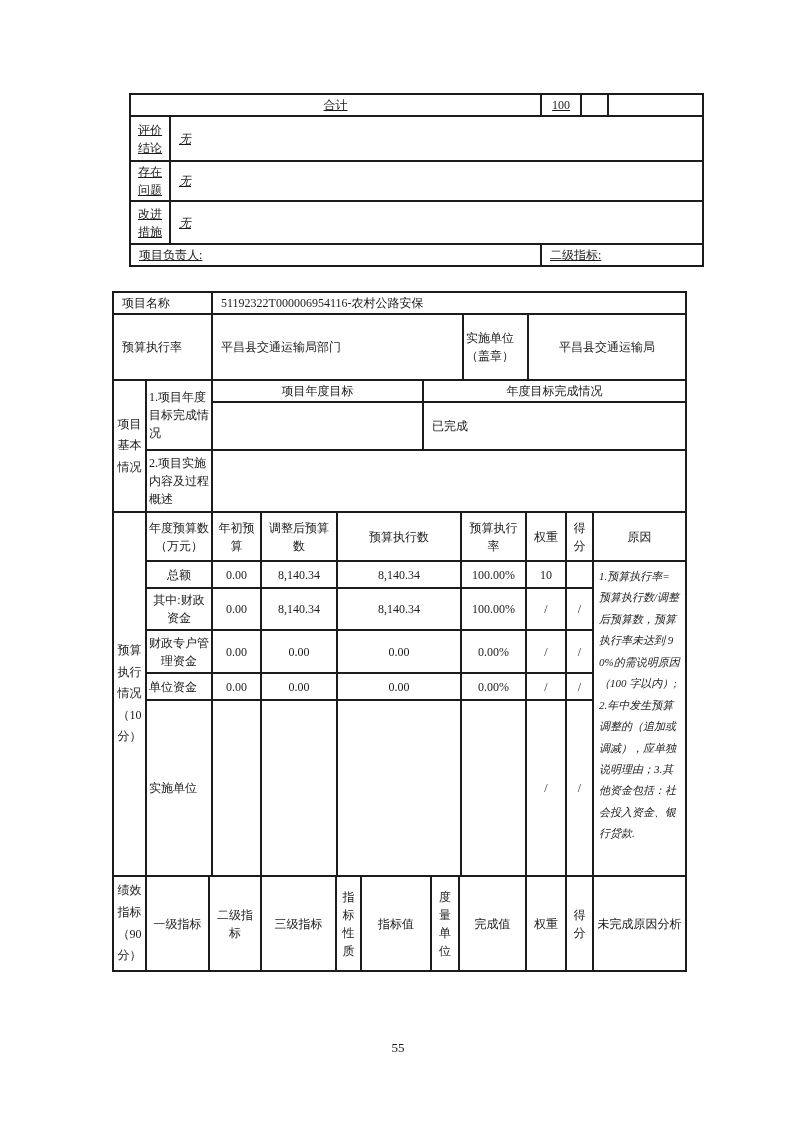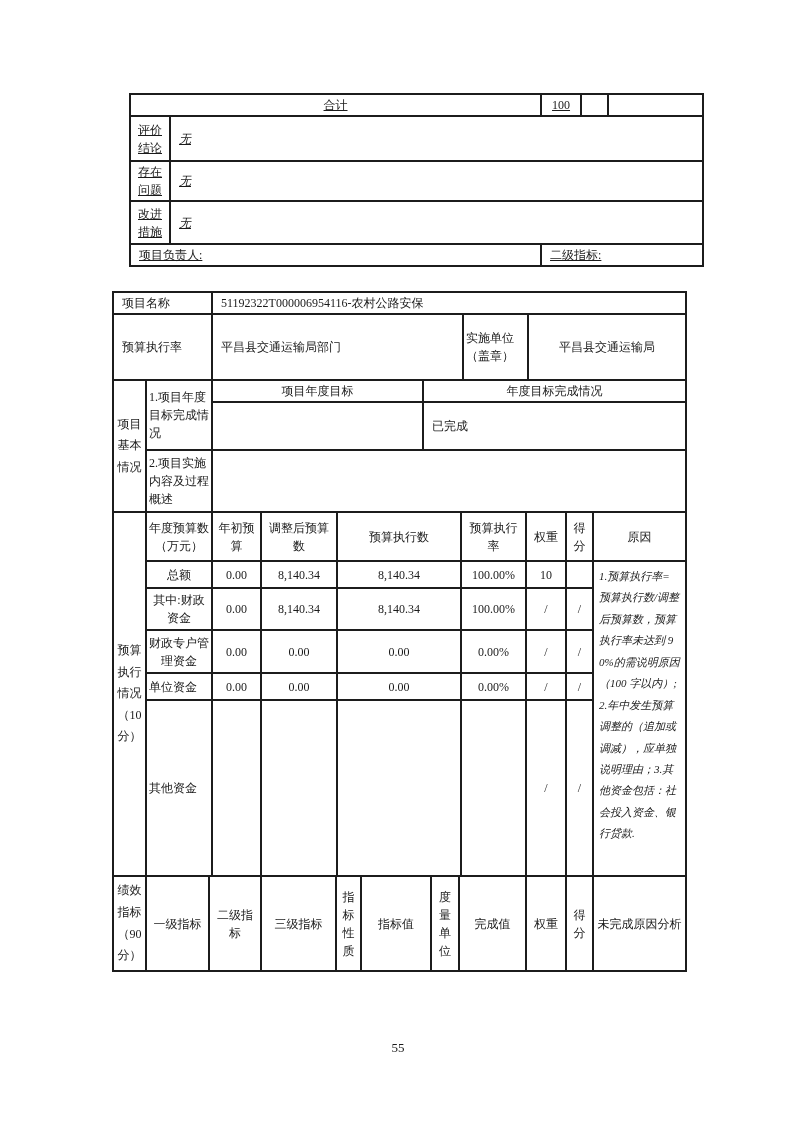--- a/index.html
+++ b/index.html
@@ -212,21 +212,21 @@
       <tr style="height:27px">
         <td class="tl narrow">单位资金</td>
         <td>0.00</td>
         <td>0.00</td>
         <td>0.00</td>
         <td>0.00%</td>
         <td>/</td>
         <td>/</td>
       </tr>
       <tr style="height:176px">
-        <td class="tl narrow">其他资金</td>
+        <td class="tl narrow">实施单位</td>
         <td></td>
         <td></td>
         <td></td>
         <td></td>
         <td>/</td>
         <td>/</td>
       </tr>
     </tbody>
       </table>
 

